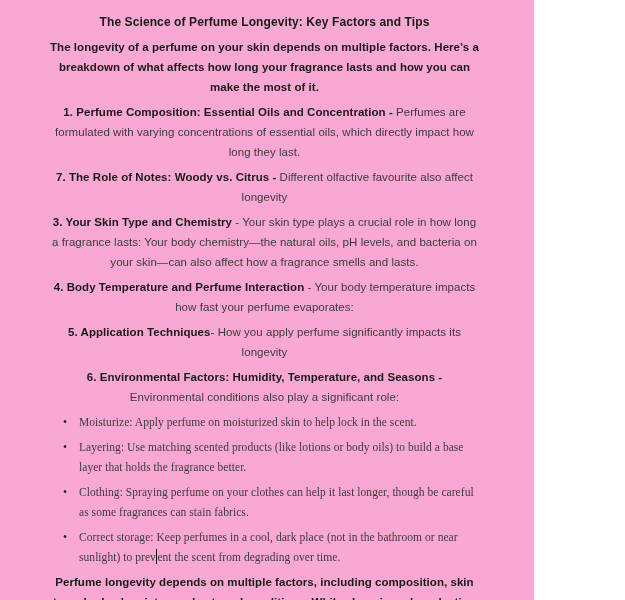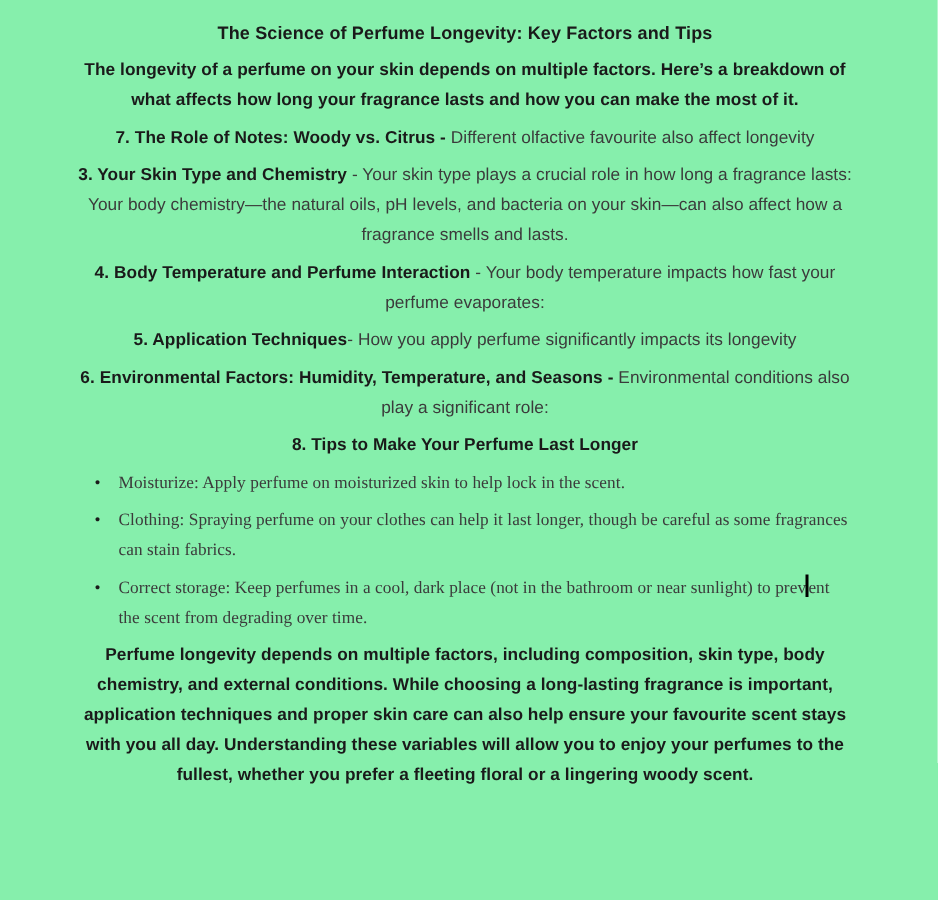--- a/index.html
+++ b/index.html
@@ -3,23 +3,23 @@
 <meta charset="utf-8">
 <style>
   * { margin: 0; padding: 0; box-sizing: border-box; }
   html, body {
     width: 625px; height: 600px;
     background: #ffffff;
     overflow: hidden;
     font-family: "Liberation Sans", "DejaVu Sans", sans-serif;
   }
   .page {
-    width: 625px; height: 600px;
+    width: 534px; height: 600px;
     padding: 12px 55px 0 50px;
-    background: #86efac;
+    background: #f9a8d4;
   }
   .title {
     font-size: 12px;
     font-weight: 700;
     color: #1a1a1a;
     text-align: center;
     line-height: 20px;
     margin-bottom: 5px;
     letter-spacing: 0.1px;
   }
@@ -66,34 +66,35 @@
 </style>
 </head>
 <body>
 
 <div class="page">
 
   <h1 class="title">The Science of Perfume Longevity: Key Factors and Tips</h1>
 
   <p class="para bold">The longevity of a perfume on your skin depends on multiple factors. Here’s a breakdown of what affects how long your fragrance lasts and how you can make the most of it.</p>
 
+  <p class="para"><span class="lead">1. Perfume Composition: Essential Oils and Concentration -</span><span> Perfumes are formulated with varying concentrations of essential oils, which directly impact how long they last.</span></p>
 
   <p class="para"><span class="lead">7. The Role of Notes: Woody vs. Citrus -</span><span> Different olfactive favourite also affect longevity</span></p>
 
   <p class="para"><span class="lead">3. Your Skin Type and Chemistry</span><span> - Your skin type plays a crucial role in how long a fragrance lasts: Your body chemistry—the natural oils, pH levels, and bacteria on your skin—can also affect how a fragrance smells and lasts.</span></p>
 
   <p class="para"><span class="lead">4. Body Temperature and Perfume Interaction</span><span> - Your body temperature impacts how fast your perfume evaporates:</span></p>
 
   <p class="para"><span class="lead">5. Application Techniques</span><span>- How you apply perfume significantly impacts its longevity</span></p>
 
   <p class="para"><span class="lead">6. Environmental Factors: Humidity, Temperature, and Seasons -</span><span> Environmental conditions also play a significant role:</span></p>
 
-  <p class="para bold">8. Tips to Make Your Perfume Last Longer</p>
 
   <ul class="tips">
     <li><span>Moisturize: Apply perfume on moisturized skin to help lock in the scent.</span></li>
+    <li><span>Layering: Use matching scented products (like lotions or body oils) to build a base layer that holds the fragrance better.</span></li>
     <li><span>Clothing: Spraying perfume on your clothes can help it last longer, though be careful as some fragrances can stain fabrics.</span></li>
     <li><span>Correct storage: Keep perfumes in a cool, dark place (not in the bathroom or near sunlight) to prev</span><span class="caret"></span><span>ent the scent from degrading over time.</span></li>
   </ul>
 
   <p class="para bold">Perfume longevity depends on multiple factors, including composition, skin type, body chemistry, and external conditions. While choosing a long-lasting fragrance is important, application techniques and proper skin care can also help ensure your favourite scent stays with you all day. Understanding these variables will allow you to enjoy your perfumes to the fullest, whether you prefer a fleeting floral or a lingering woody scent.</p>
 
 </div>
 
 </body></html>

